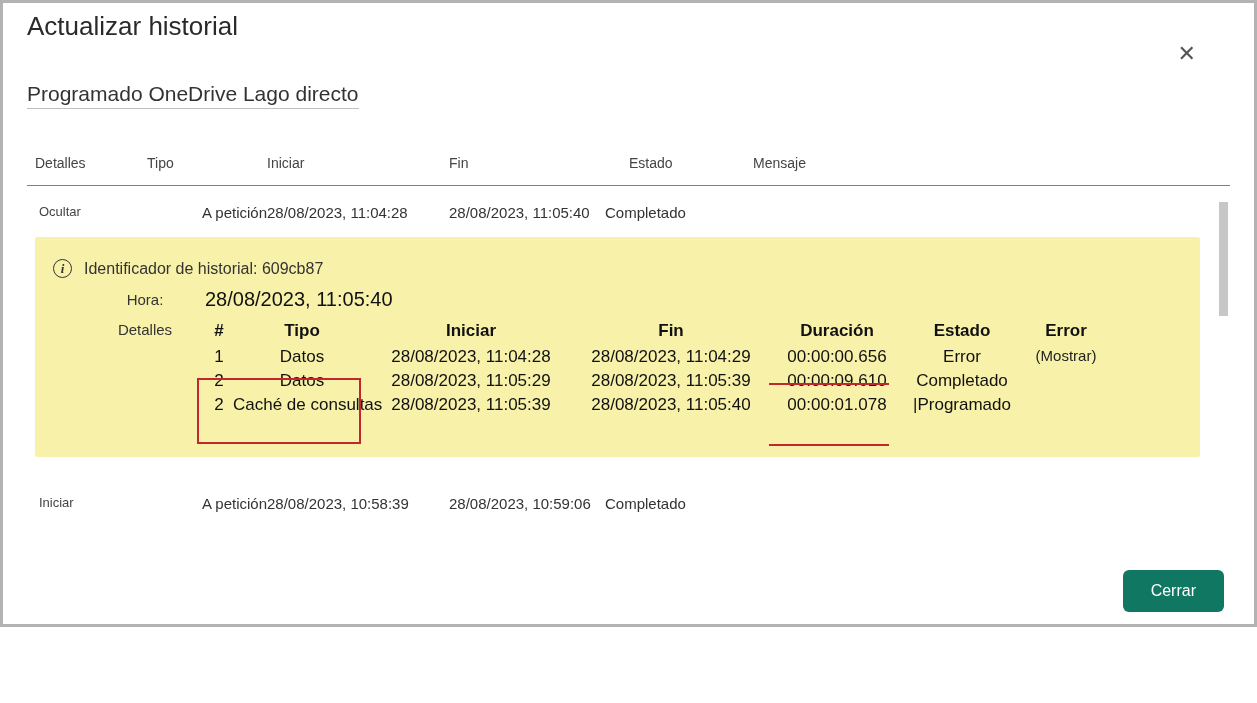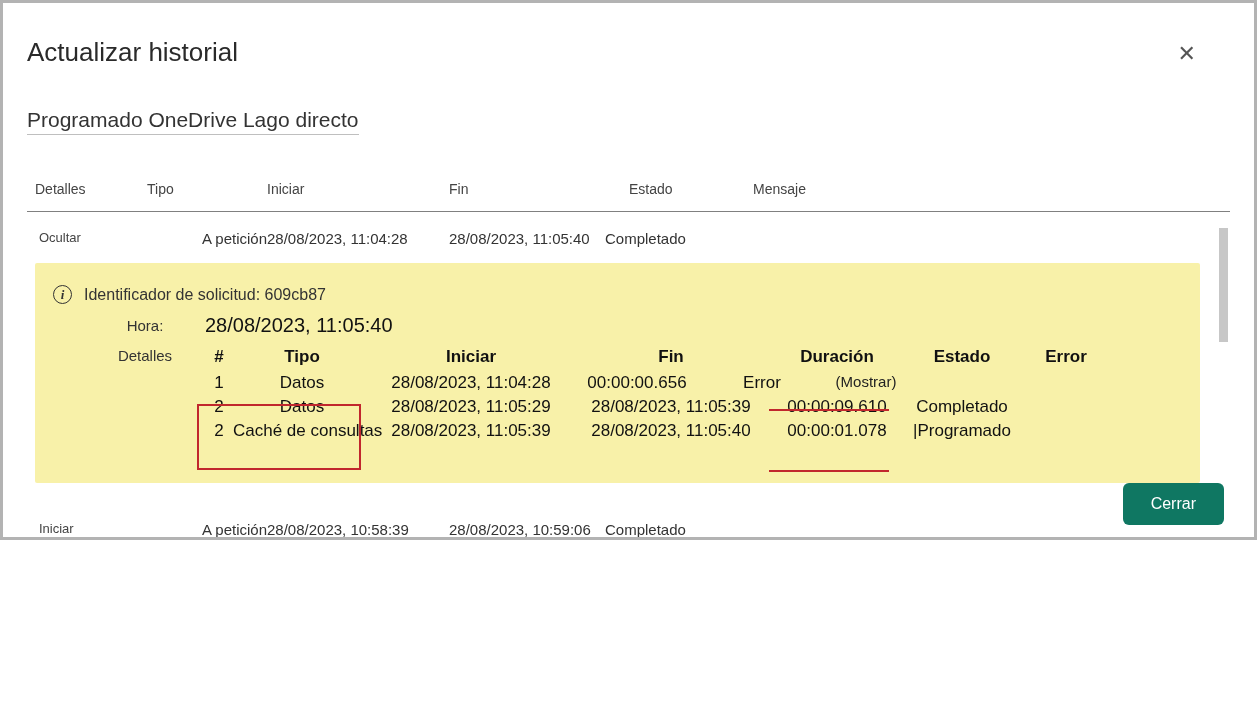--- a/index.html
+++ b/index.html
@@ -5,23 +5,23 @@
   * { box-sizing: border-box; }
   body {
     margin: 0;
     font-family: "Segoe UI", -apple-system, Arial, sans-serif;
     color: #222;
     background: #fff;
   }
   .modal {
     position: relative;
     width: 1257px;
-    height: 540px;
+    height: 627px;
     border: 3px solid #b3b3b3;
-    padding: 28px 24px 0 24px;
+    padding: 2px 24px 0 24px;
     overflow: hidden;
   }
   .modal-title {
     font-size: 26px;
     font-weight: 400;
     color: #2a2a2a;
     margin-top: 6px;
   }
   .close-btn {
     position: absolute;
@@ -191,21 +191,21 @@
       <div style="display:flex;">
         <div class="col-fin" style="width:156px">28/08/2023, 11:05:40</div>
         <div class="col-est">Completado</div>
       </div>
     </div>
 
     <div class="panel" style="position:relative;">
       <div class="panel-top">
         <div class="info-icon">i</div>
         <div>
-          <span>Identificador de solicitud:</span>
+          <span>Identificador de historial:</span>
           <span> </span>
           <span>609cb87</span>
         </div>
       </div>
       <div class="panel-grid">
         <div class="panel-line">
           <div class="k">Hora:</div>
           <div class="v">28/08/2023, 11:05:40</div>
         </div>
         <div class="panel-line" style="align-items:flex-start; margin-top:10px;">
@@ -218,20 +218,21 @@
               <div class="ic-fin">Fin</div>
               <div class="ic-dur">Duración</div>
               <div class="ic-est">Estado</div>
               <div class="ic-err">Error</div>
             </div>
 
             <div class="inner-row">
               <div class="ic-num">1</div>
               <div class="ic-tipo">Datos</div>
               <div class="ic-ini">28/08/2023, 11:04:28</div>
+              <div class="ic-fin">28/08/2023, 11:04:29</div>
               <div class="ic-dur">00:00:00.656</div>
               <div class="ic-est">Error</div>
               <div class="ic-err show-link">(Mostrar)</div>
             </div>
             <div class="inner-row">
               <div class="ic-num">2</div>
               <div class="ic-tipo">Datos</div>
               <div class="ic-ini">28/08/2023, 11:05:29</div>
               <div class="ic-fin">28/08/2023, 11:05:39</div>
               <div class="ic-dur">00:00:09.610</div>

